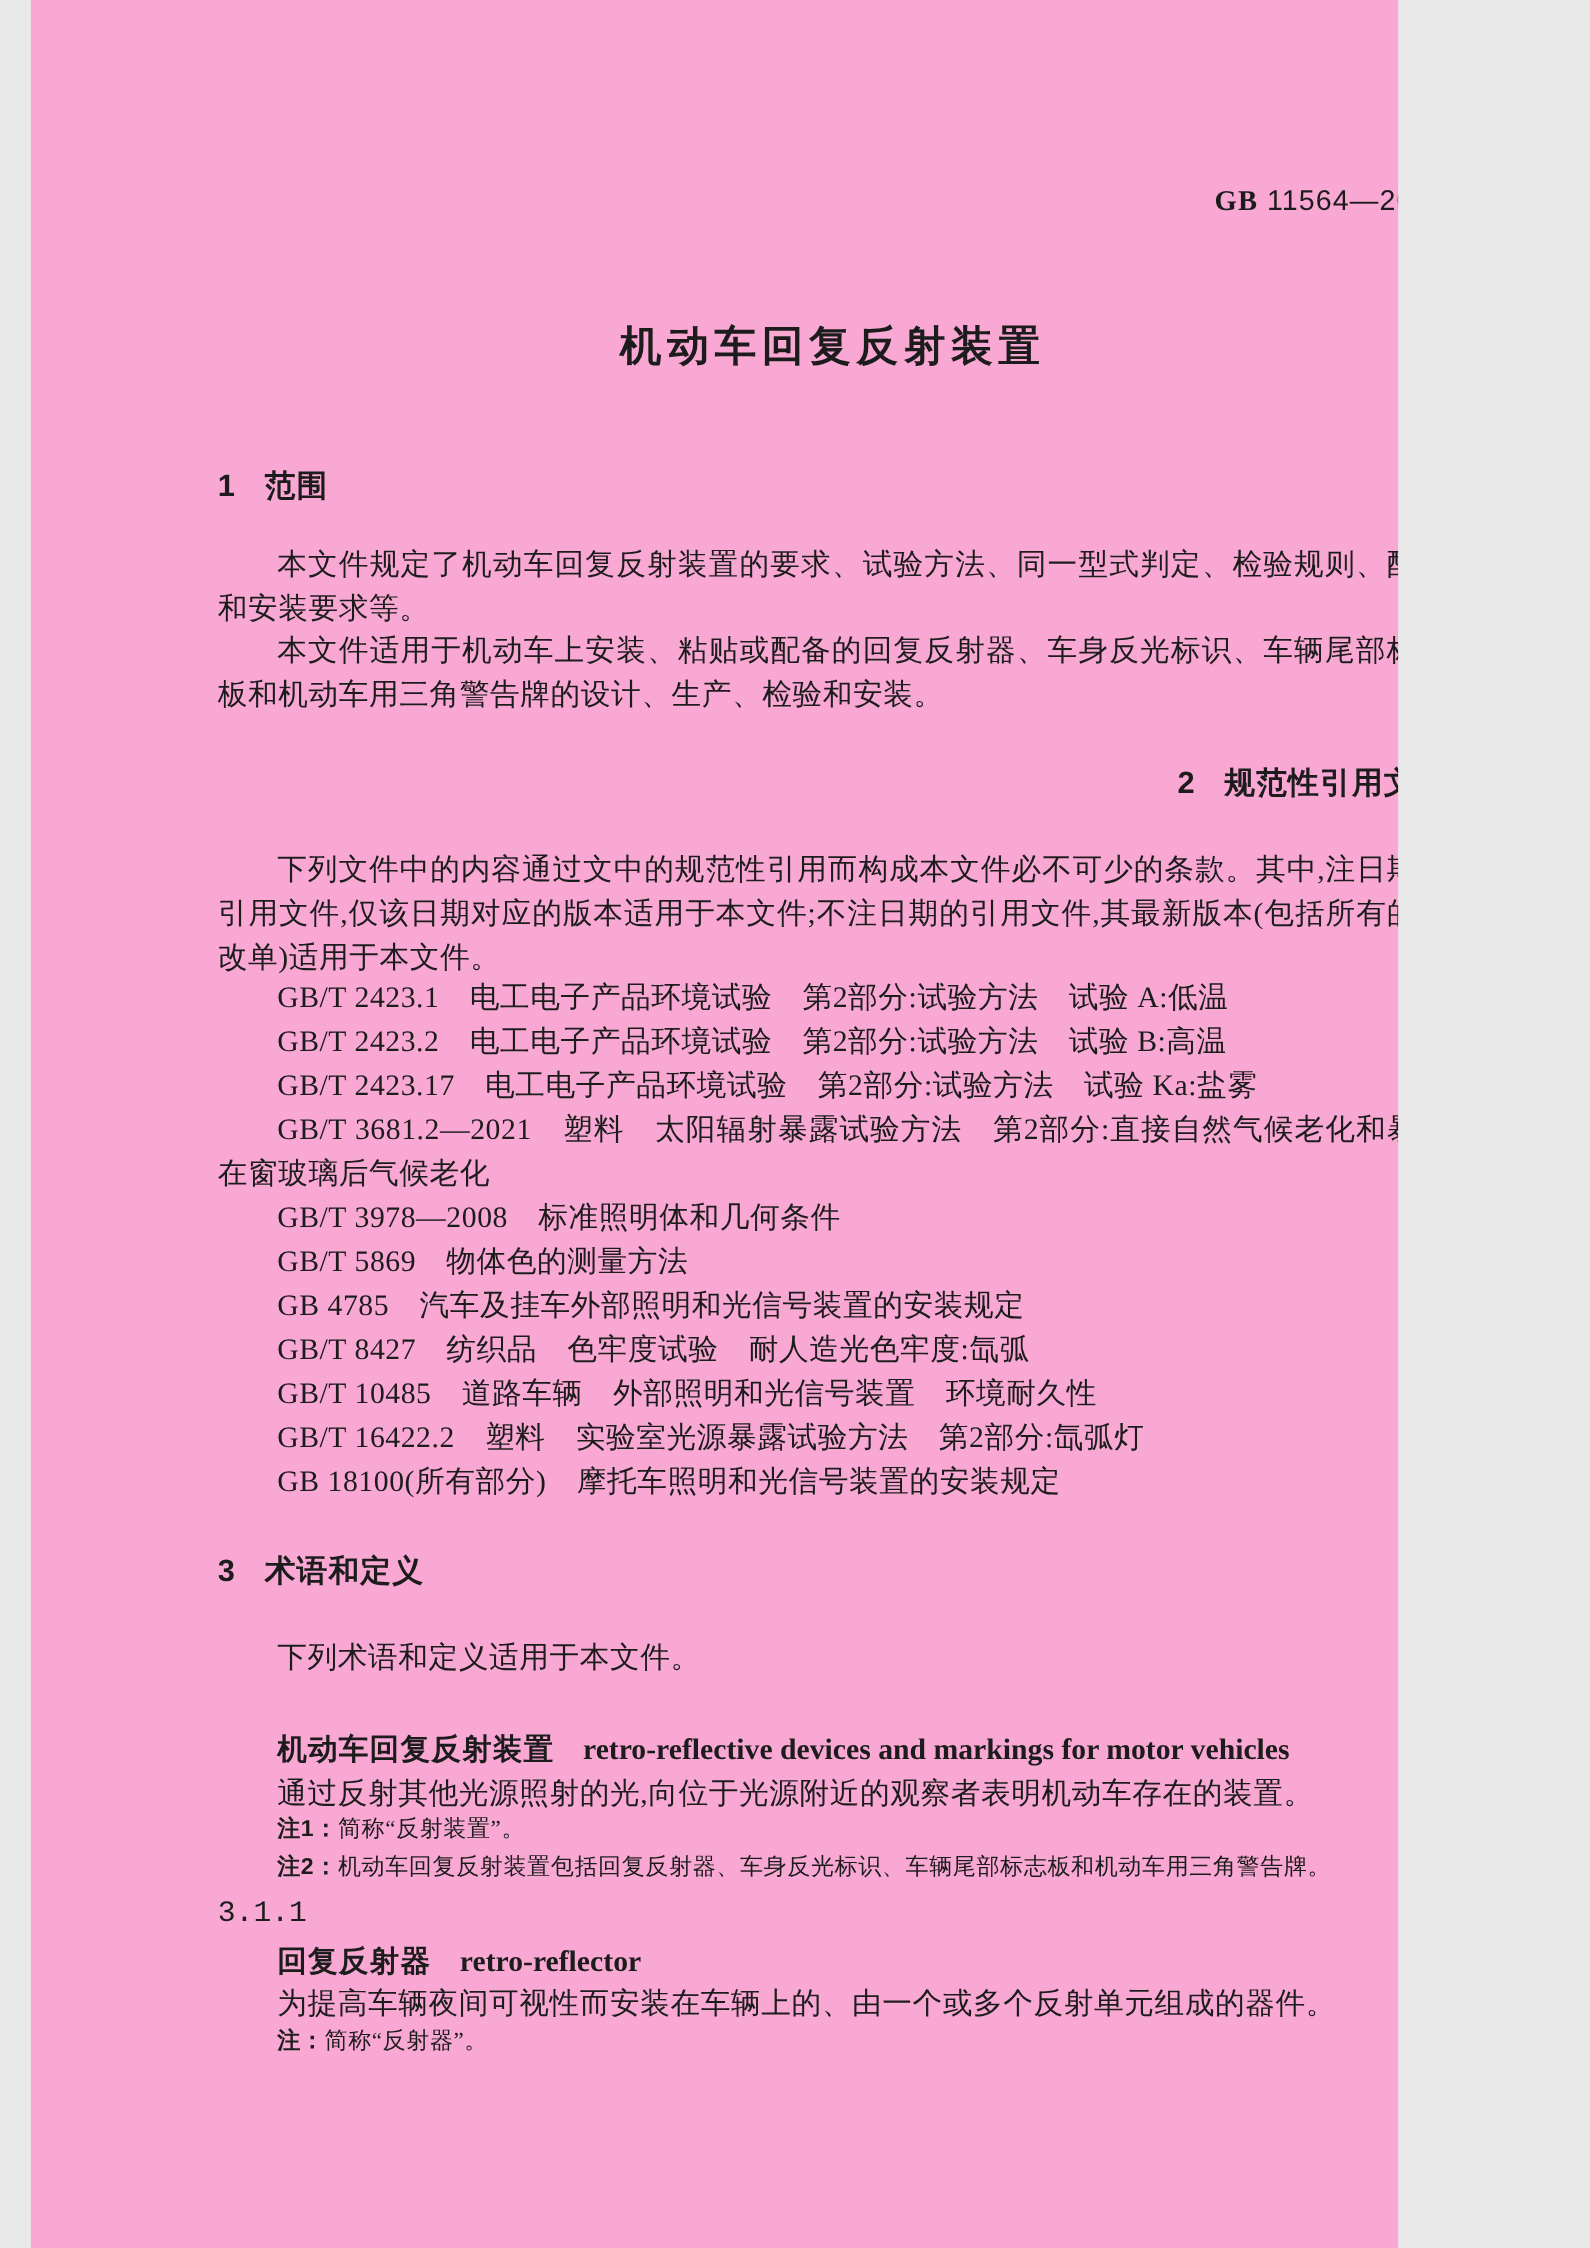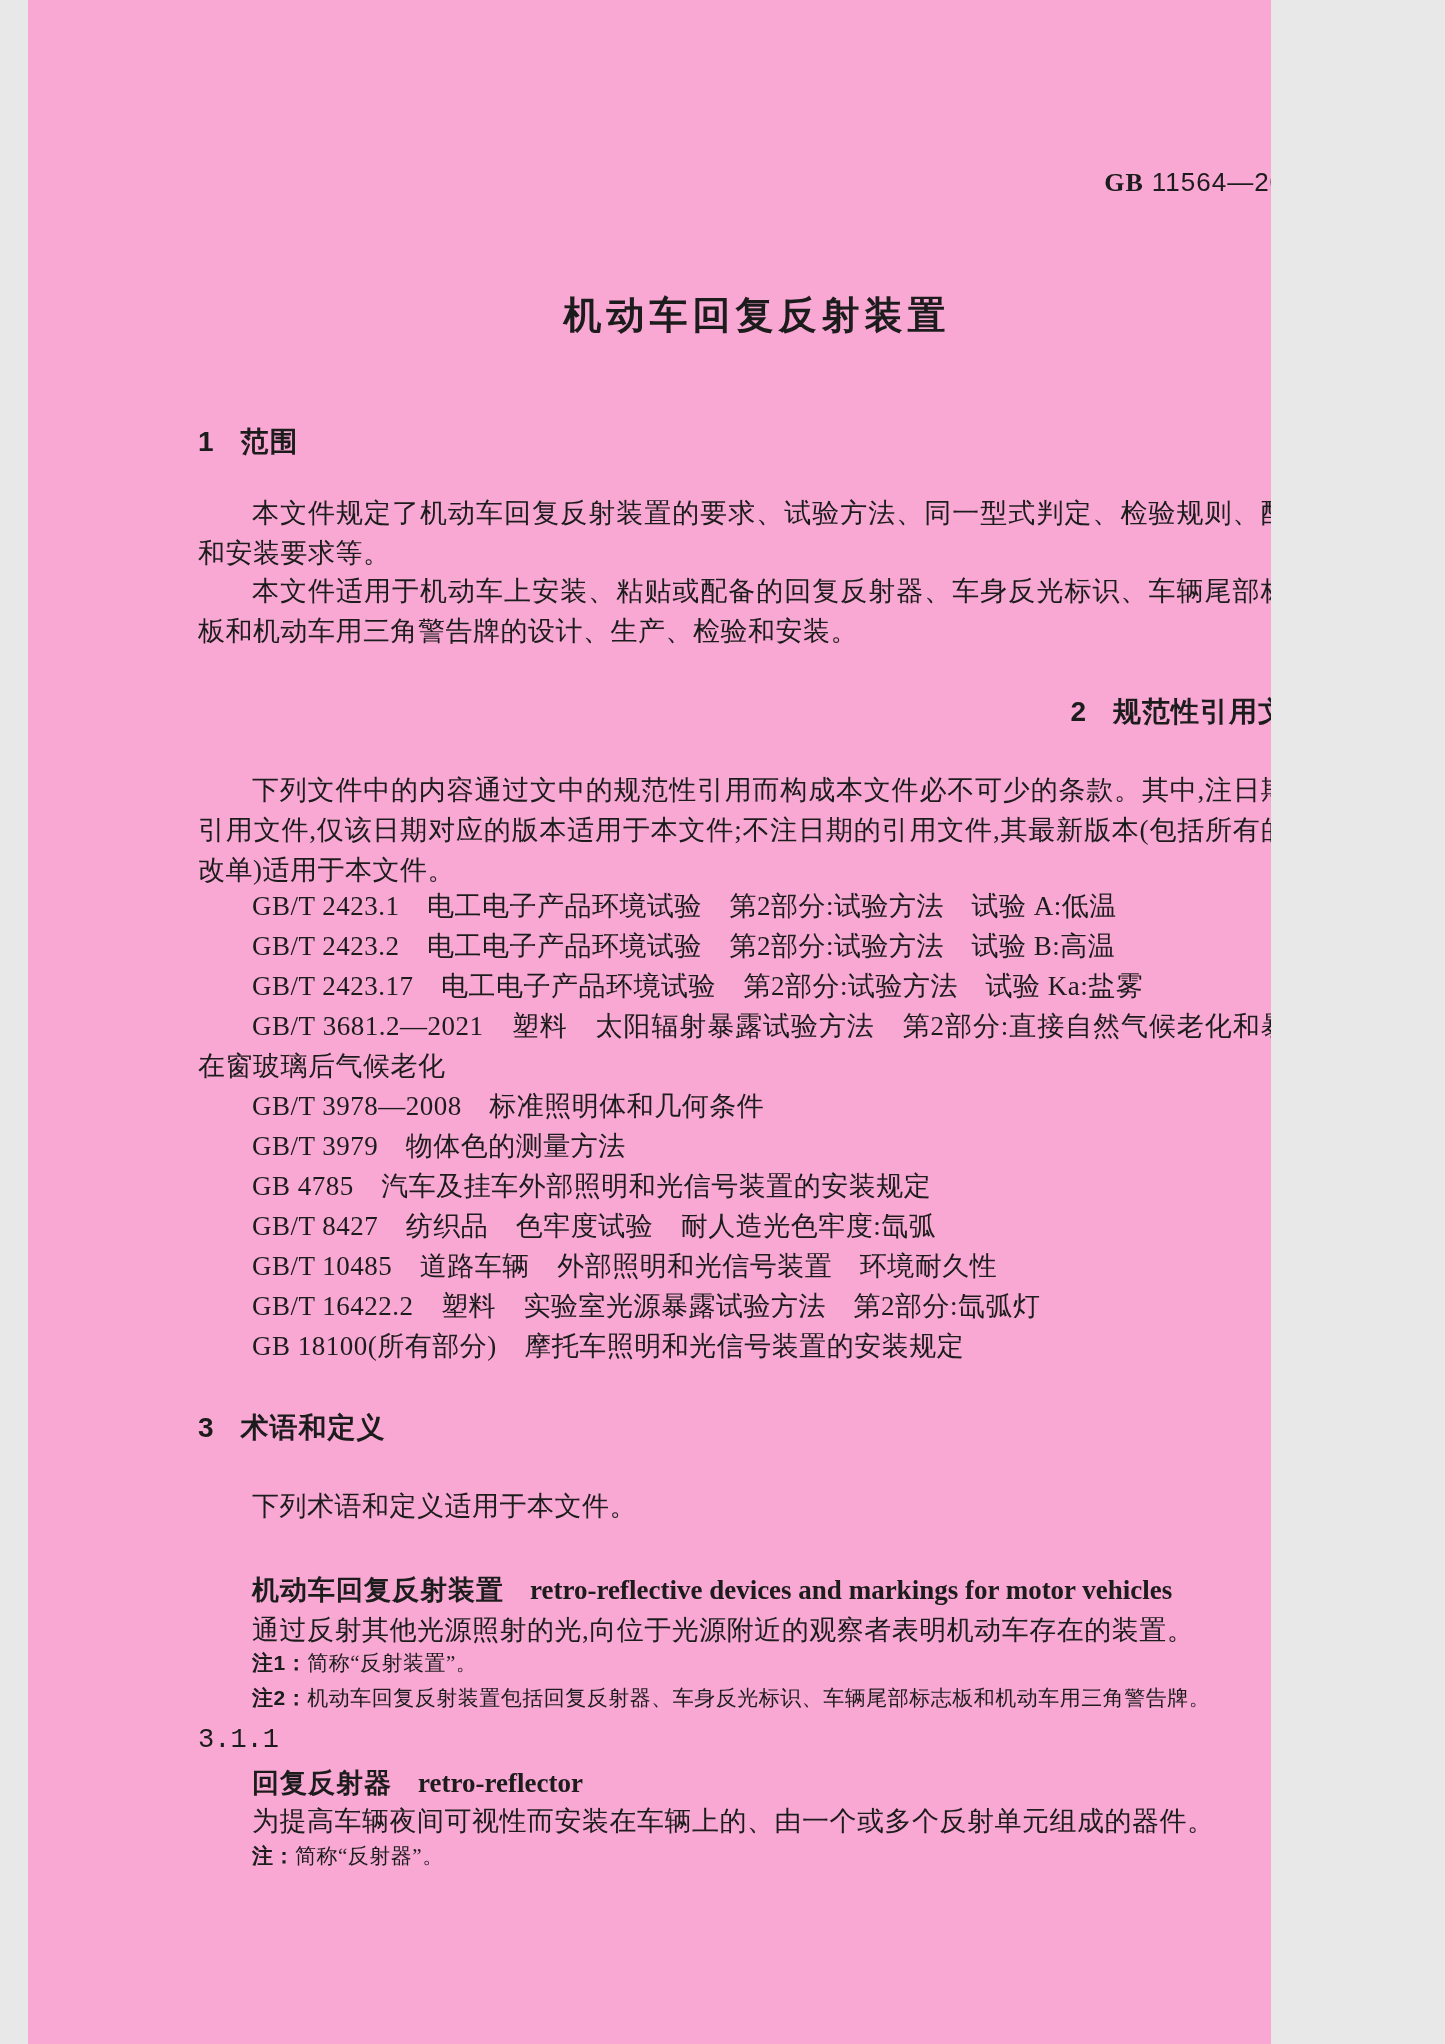--- a/index.html
+++ b/index.html
@@ -93,21 +93,21 @@
     </div>
 
     <div class="blk para p3">下列文件中的内容通过文中的规范性引用而构成本文件必不可少的条款。其中,注日期的引用文件,仅该日期对应的版本适用于本文件;不注日期的引用文件,其最新版本(包括所有的修改单)适用于本文件。</div>
 
     <div class="blk refs">
       <div class="ref">GB/T 2423.1　电工电子产品环境试验　第2部分:试验方法　试验 A:低温</div>
       <div class="ref">GB/T 2423.2　电工电子产品环境试验　第2部分:试验方法　试验 B:高温</div>
       <div class="ref">GB/T 2423.17　电工电子产品环境试验　第2部分:试验方法　试验 Ka:盐雾</div>
       <div class="ref">GB/T 3681.2—2021　塑料　太阳辐射暴露试验方法　第2部分:直接自然气候老化和暴露在窗玻璃后气候老化</div>
       <div class="ref">GB/T 3978—2008　标准照明体和几何条件</div>
-      <div class="ref">GB/T 3979　物体色的测量方法</div>
+      <div class="ref">GB/T 5869　物体色的测量方法</div>
       <div class="ref">GB 4785　汽车及挂车外部照明和光信号装置的安装规定</div>
       <div class="ref">GB/T 8427　纺织品　色牢度试验　耐人造光色牢度:氙弧</div>
       <div class="ref">GB/T 10485　道路车辆　外部照明和光信号装置　环境耐久性</div>
       <div class="ref">GB/T 16422.2　塑料　实验室光源暴露试验方法　第2部分:氙弧灯</div>
       <div class="ref">GB 18100(所有部分)　摩托车照明和光信号装置的安装规定</div>
     </div>
 
     <div class="blk h h3">
       <span class="num">3</span><span>术语和定义</span>
     </div>

